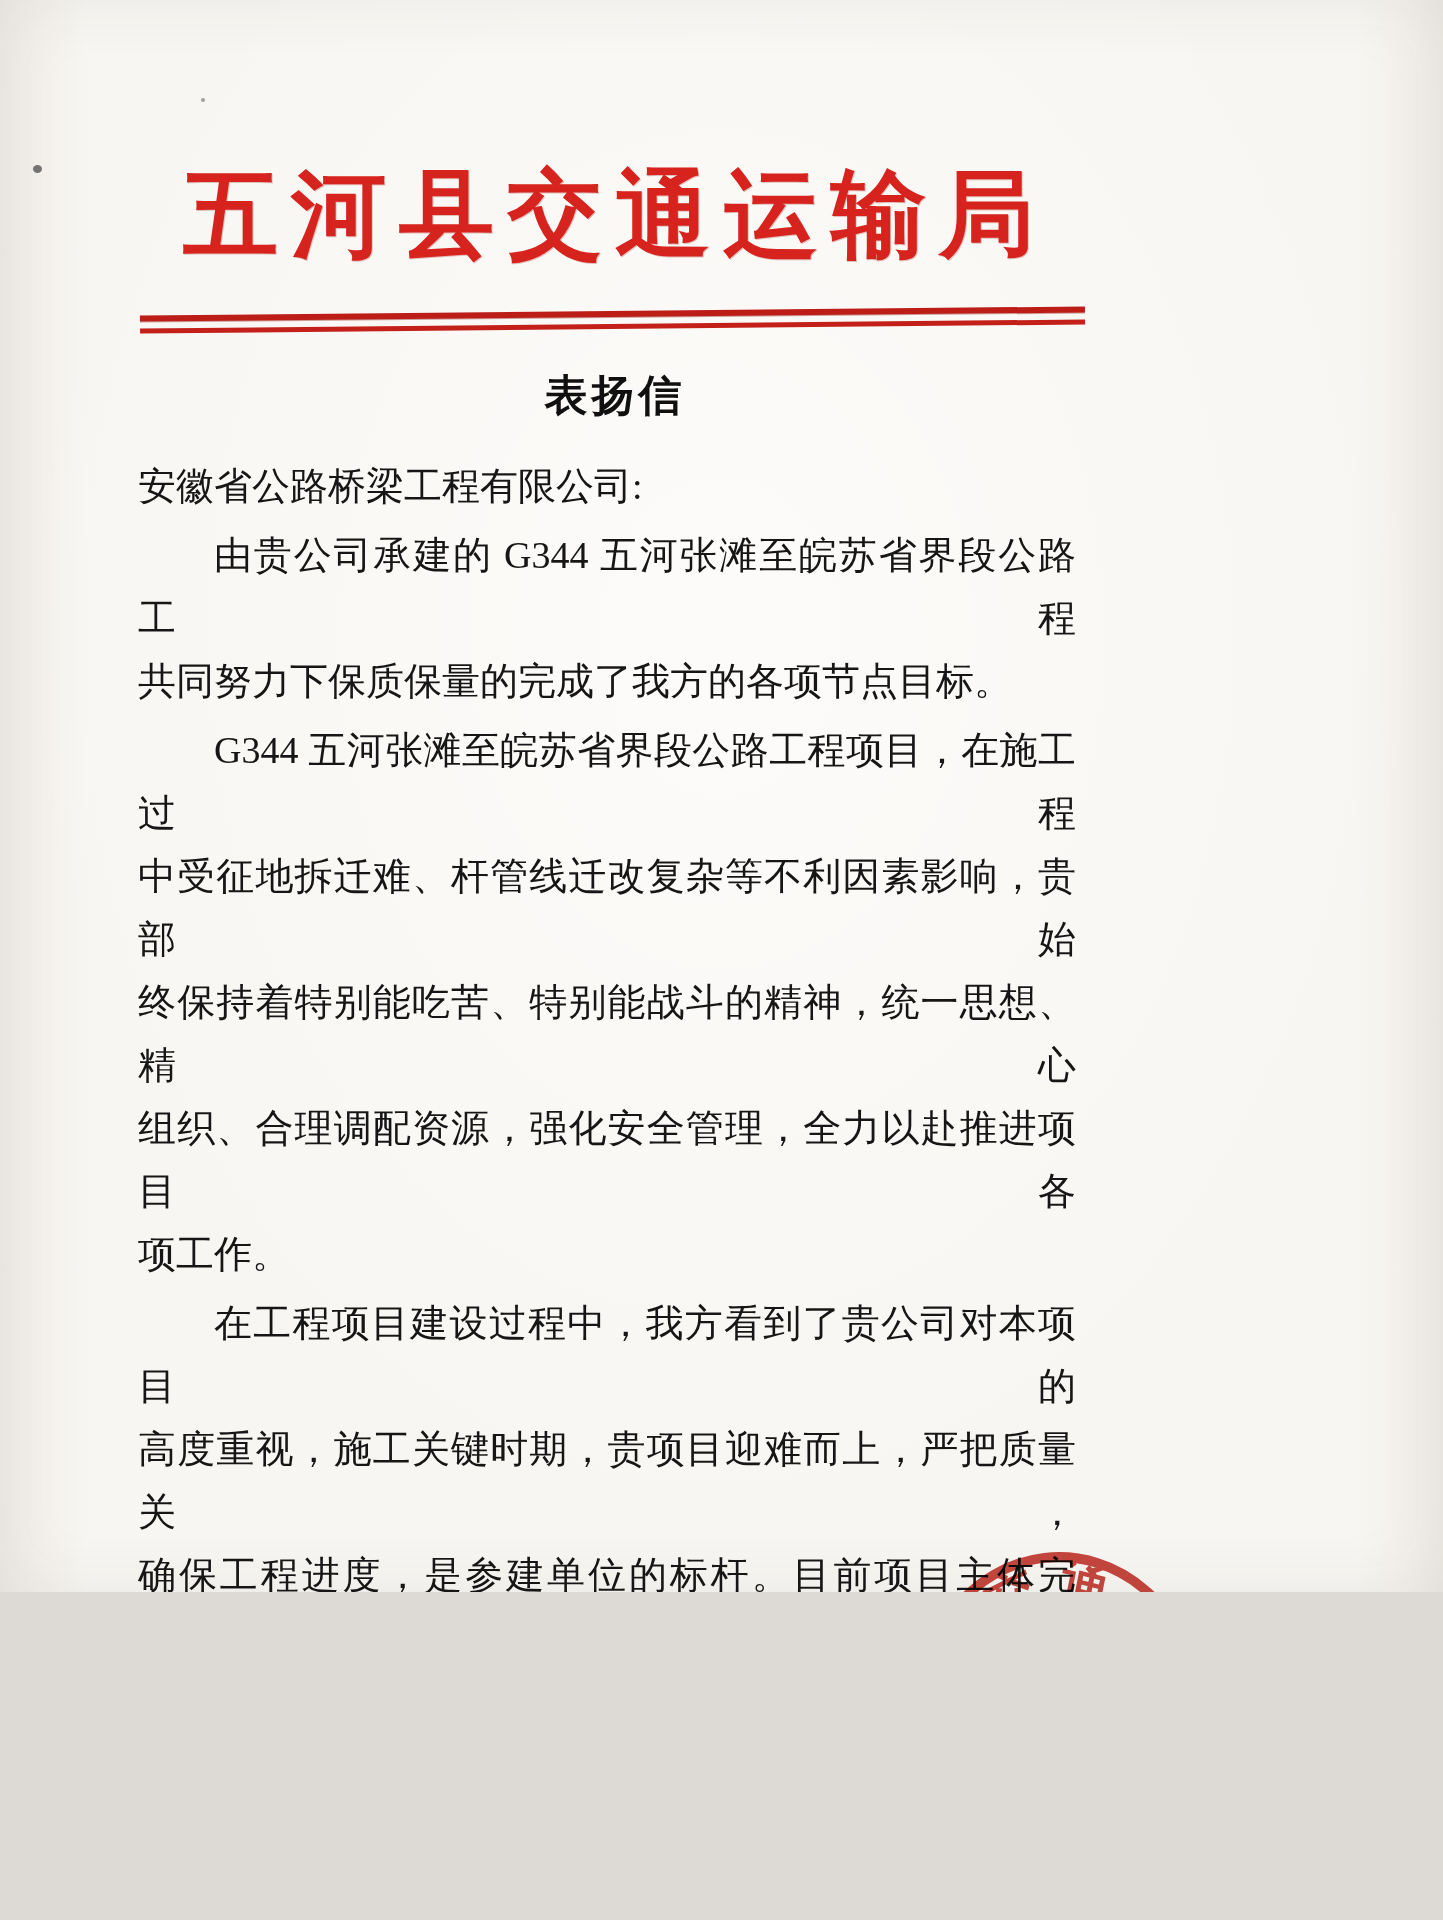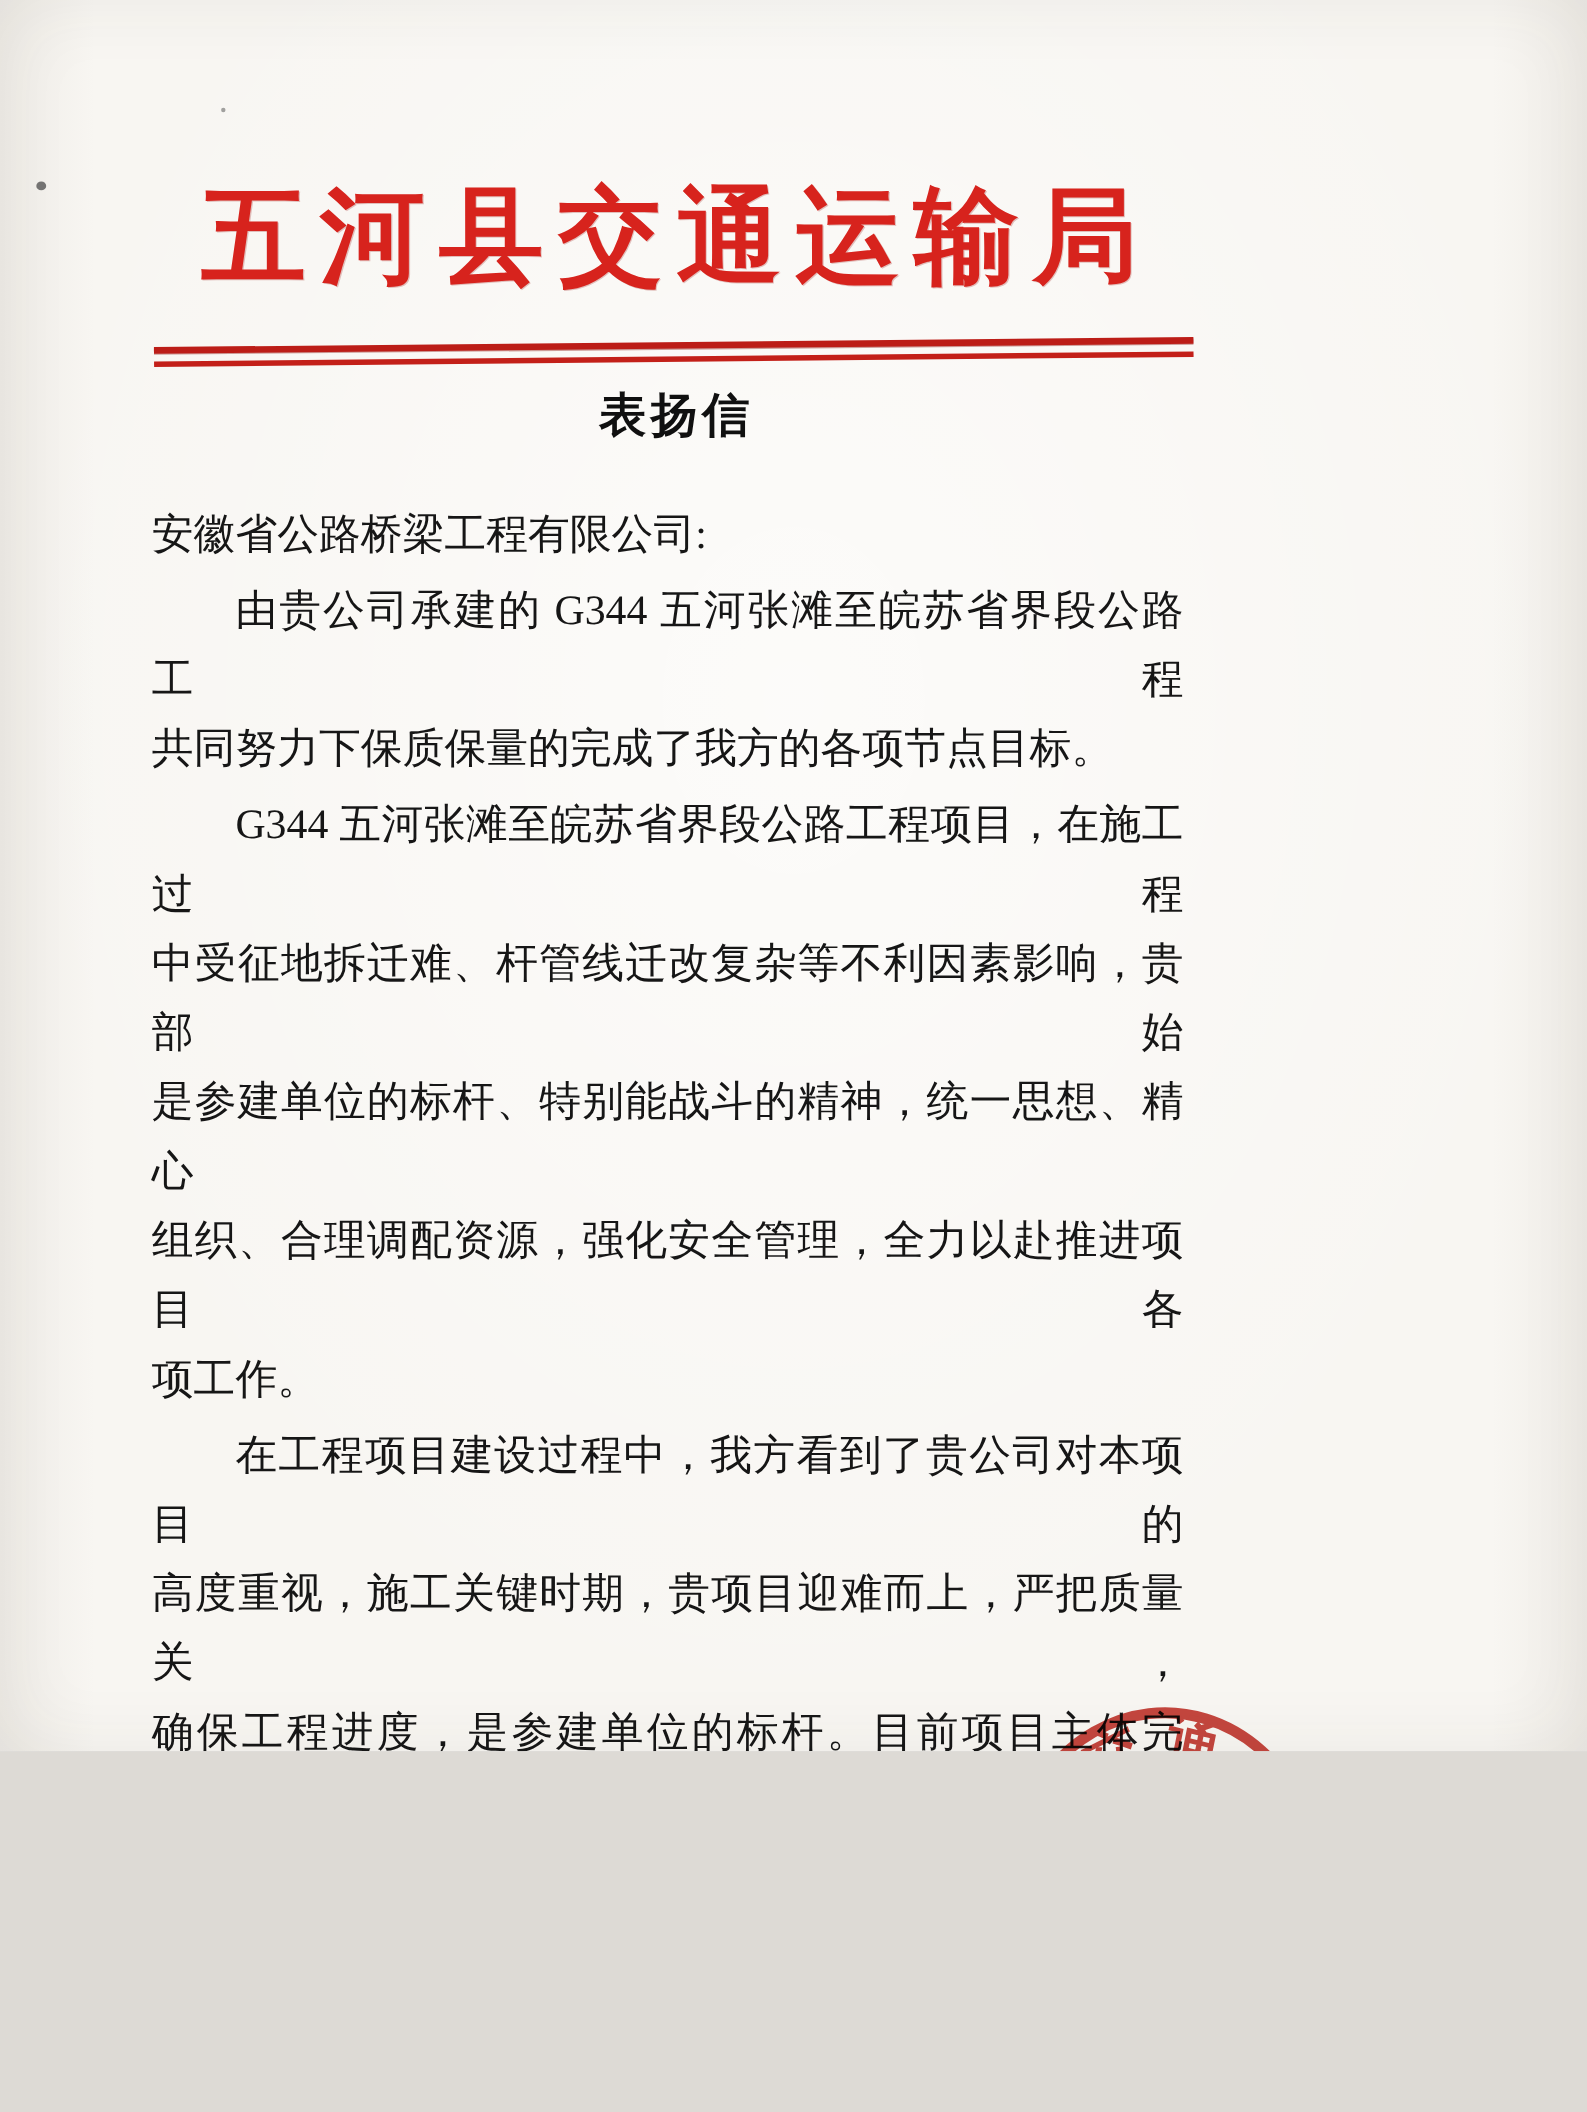--- a/index.html
+++ b/index.html
@@ -26,21 +26,21 @@
     text-shadow:1px 1px 0 rgba(150,20,15,0.25);
   }
   .rule {
     position:absolute; left:140px; top:311px; width:945px;
     transform:rotate(-0.55deg);
   }
   .rule .bar1 { height:6px; background:#bc1d17; margin-bottom:7px; box-shadow:0 1px 0 rgba(140,20,15,.4); }
   .rule .bar2 { height:5px; background:#c32019; }
 
   .title {
-    position:absolute; top:349px; left:145px; width:940px;
+    position:absolute; top:367px; left:145px; width:940px;
     text-align:center; font-size:43px; font-weight:bold; letter-spacing:4px; color:#101010;
   }
 
   .body {
     position:absolute; top:455px; left:138px; width:938px;
     font-size:38px;
   }
   .salutation { line-height:63px;font-family:Liberation Serif, serif; }
   .para { margin-top:6px; }
   .line { line-height:63px; text-align:justify; text-align-last:justify; }
@@ -82,21 +82,21 @@
   <div class="body">
     <div class="salutation">安徽省公路桥梁工程有限公司:</div>
 
   <div class="para">
         <div class="line first">由贵公司承建的 G344 五河张滩至皖苏省界段公路工程</div>
         <div class="line end">共同努力下保质保量的完成了我方的各项节点目标。</div>
       </div>
       <div class="para">
         <div class="line first">G344 五河张滩至皖苏省界段公路工程项目，在施工过程</div>
         <div class="line">中受征地拆迁难、杆管线迁改复杂等不利因素影响，贵部始</div>
-        <div class="line">是参建单位的标杆、特别能战斗的精神，统一思想、精心</div>
+        <div class="line">终保持着特别能吃苦、特别能战斗的精神，统一思想、精心</div>
         <div class="line">组织、合理调配资源，强化安全管理，全力以赴推进项目各</div>
         <div class="line end">项工作。</div>
       </div>
       <div class="para">
         <div class="line first">在工程项目建设过程中，我方看到了贵公司对本项目的</div>
         <div class="line">高度重视，施工关键时期，贵项目迎难而上，严把质量关，</div>
         <div class="line">确保工程进度，是参建单位的标杆。目前项目主体完工，已</div>
         <div class="line">进入附属施工阶段，望你公司继续发扬优良传统，持续做好</div>
       </div>
     </div>

